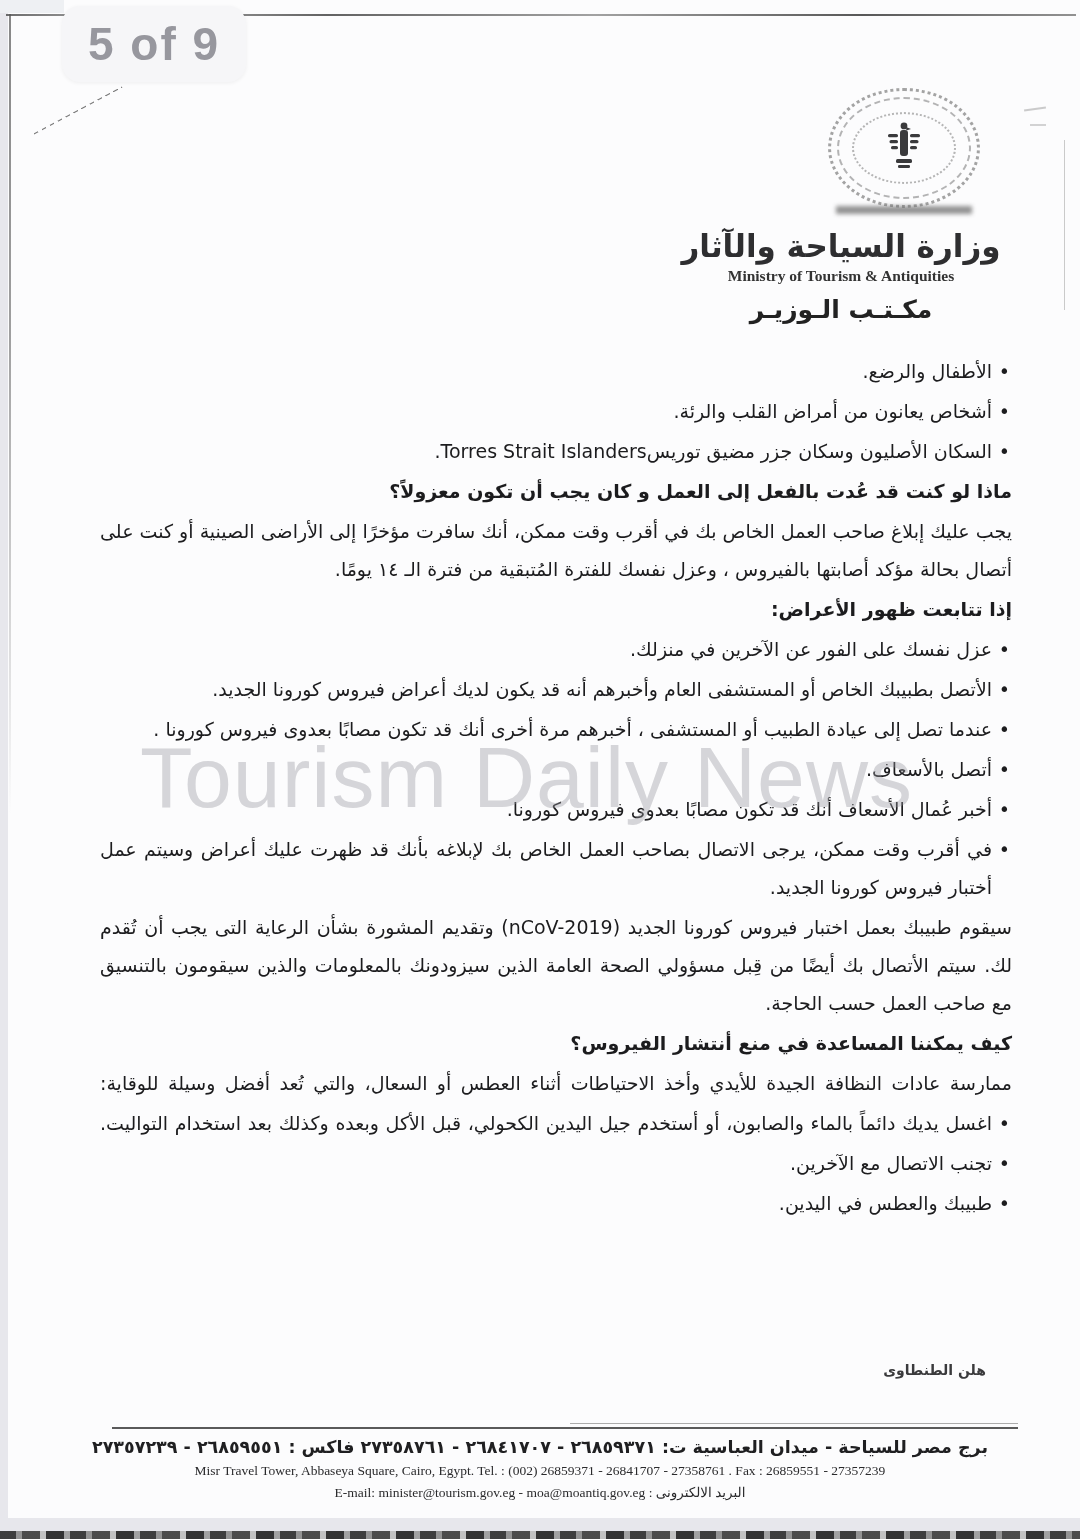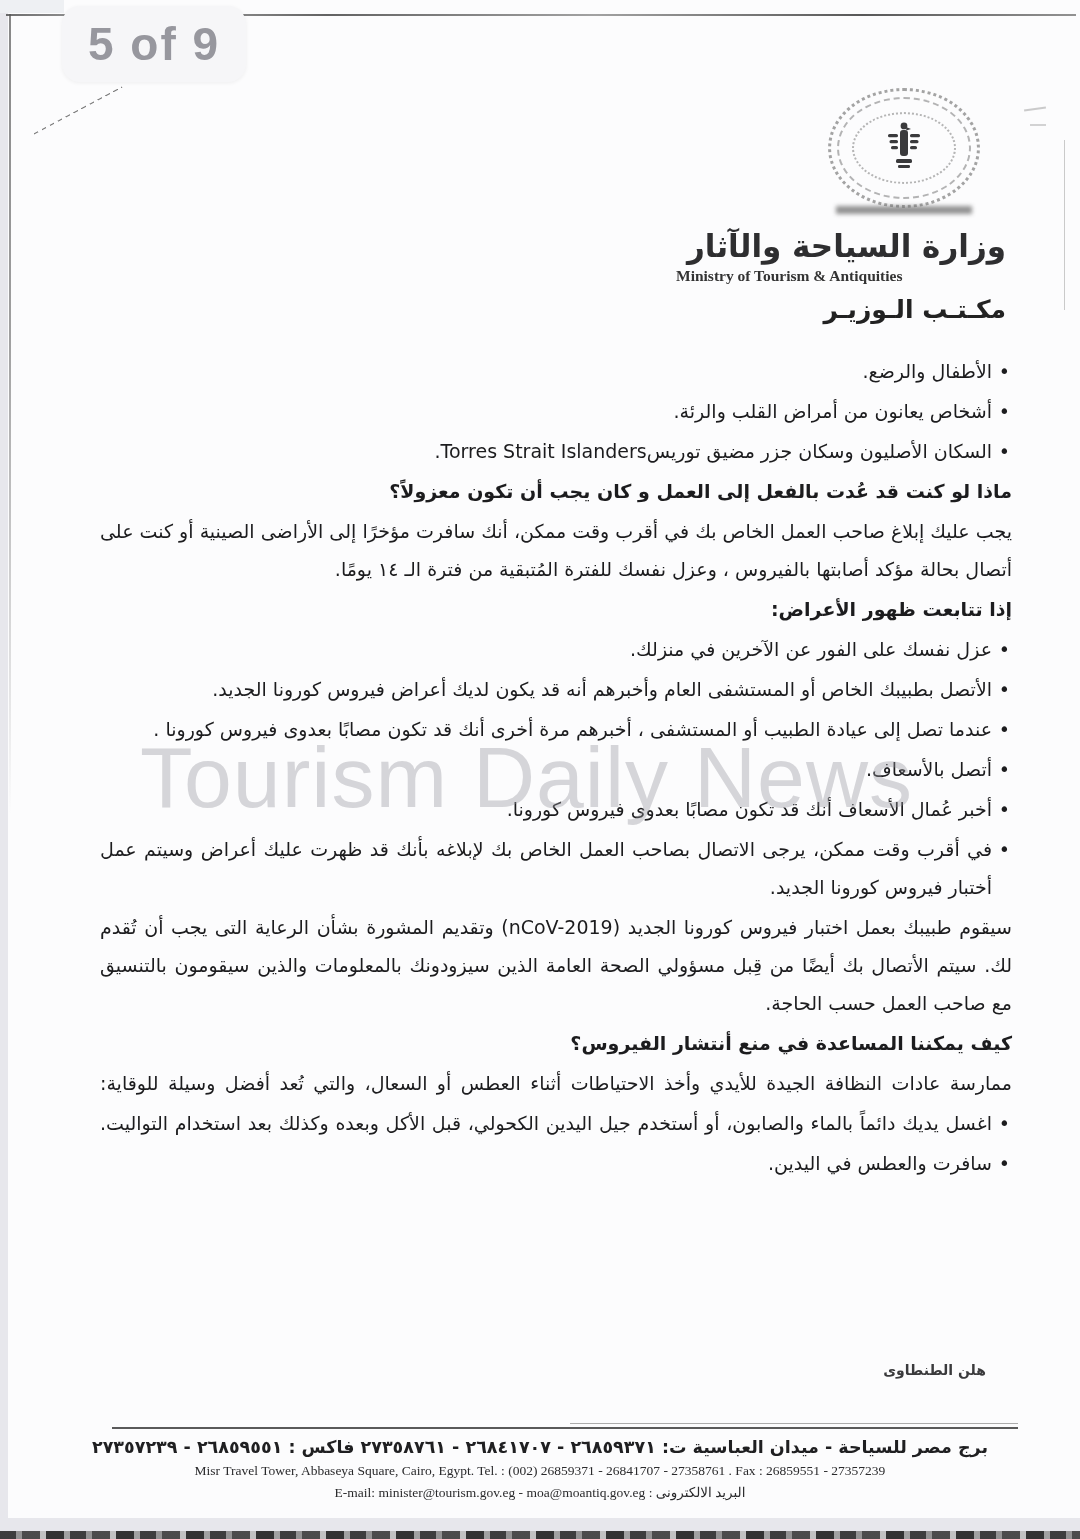--- a/index.html
+++ b/index.html
@@ -61,21 +61,21 @@
   }
   .seal svg{ position:absolute; left:50%; top:50%; transform:translate(-50%,-52%); }
   .seal-smudge{
     position:absolute; left:836px; top:206px; width:136px; height:8px;
     background:#6f6f6f; filter:blur(2.2px); opacity:.75; z-index:2;
   }
   .noise-a{ position:absolute; left:1024px; top:108px; width:22px; height:2px; background:#b5b5b5; opacity:.7; transform:rotate(-8deg); z-index:2;}
   .noise-b{ position:absolute; left:1030px; top:124px; width:16px; height:2px; background:#c0c0c0; opacity:.7; z-index:2;}
   
   .hdr{
-    position:absolute; right:74px; top:228px; width:330px; z-index:2;
+    position:absolute; right:74px; top:228px; width:330px; text-align:center; z-index:2;
   }
   .hdr .cal{
     direction:rtl; font-size:31px; font-weight:bold; color:#2e2e30;
     letter-spacing:-1px; filter:blur(.3px);
   }
   .hdr .en{
     margin-top:3px; font-family:"Liberation Serif","DejaVu Serif",serif;
     font-weight:bold; font-size:15.5px; color:#333;
   }
   .hdr .office{
@@ -194,21 +194,22 @@
     <div class="bullet">عزل نفسك على الفور عن الآخرين في منزلك.</div>
     <div class="bullet">الأتصل بطبيبك الخاص أو المستشفى العام وأخبرهم أنه قد يكون لديك أعراض فيروس كورونا الجديد.</div>
     <div class="bullet">عندما تصل إلى عيادة الطبيب أو المستشفى ، أخبرهم مرة أخرى أنك قد تكون مصابًا بعدوى فيروس كورونا .</div>
     <div class="bullet">أتصل بالأسعاف.</div>
     <div class="bullet">أخبر عُمال الأسعاف أنك قد تكون مصابًا بعدوى فيروس كورونا.</div>
     <div class="bullet">في أقرب وقت ممكن، يرجى الاتصال بصاحب العمل الخاص بك لإبلاغه بأنك قد ظهرت عليك أعراض وسيتم عمل أختبار فيروس كورونا الجديد.</div>
     <div class="para">سيقوم طبيبك بعمل اختبار فيروس كورونا الجديد (nCoV-2019) وتقديم المشورة بشأن الرعاية التى يجب أن تُقدم لك. سيتم الأتصال بك أيضًا من قِبل مسؤولي الصحة العامة الذين سيزودونك بالمعلومات والذين سيقومون بالتنسيق مع صاحب العمل حسب الحاجة.</div>
     <div class="heading">كيف يمكننا المساعدة في منع أنتشار الفيروس؟</div>
     <div class="para stretch">ممارسة عادات النظافة الجيدة للأيدي وأخذ الاحتياطات أثناء العطس أو السعال، والتي تُعد أفضل وسيلة للوقاية:</div>
     <div class="bullet stretch">اغسل يديك دائماً بالماء والصابون، أو أستخدم جيل اليدين الكحولي، قبل الأكل وبعده وكذلك بعد استخدام التواليت.</div>
-    <div class="bullet">سافرت والعطس في اليدين.</div>
+    <div class="bullet">تجنب الاتصال مع الآخرين.</div>
+    <div class="bullet">طبيبك والعطس في اليدين.</div>
   </div>
 
   <div class="watermark">Tourism Daily News</div>
 
   <div class="signature">هلن الطنطاوى</div>
 
   <div class="footer-rule"></div>
   <div class="footer-rule2"></div>
   <div class="footer">
     <div class="f-ar">برج مصر للسياحة - ميدان العباسية ت: ٢٦٨٥٩٣٧١ - ٢٦٨٤١٧٠٧ - ٢٧٣٥٨٧٦١   فاكس : ٢٦٨٥٩٥٥١ - ٢٧٣٥٧٢٣٩</div>

